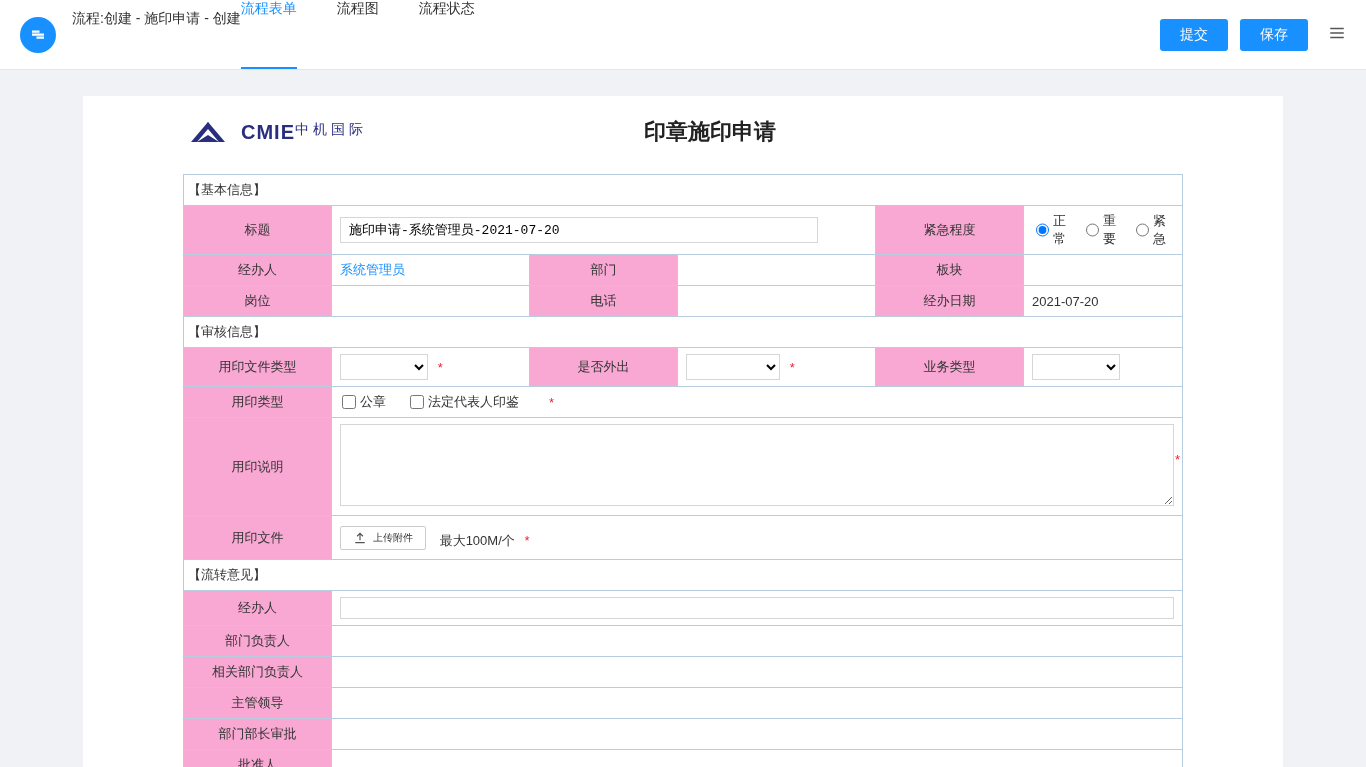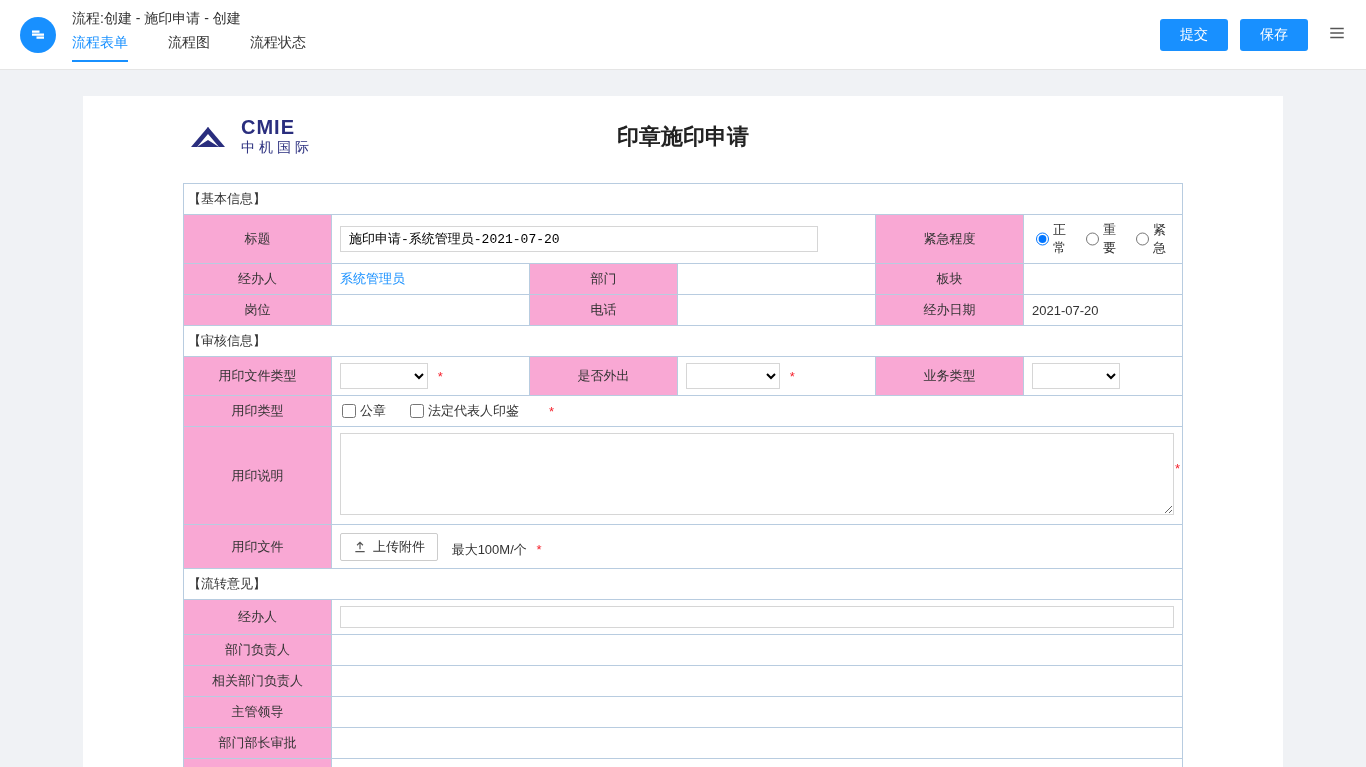--- a/index.html
+++ b/index.html
@@ -1,39 +1,39 @@
 <!DOCTYPE html>
 <html><head>
   <meta charset="utf-8">
   <style>
     * { margin: 0; padding: 0; box-sizing: border-box; }
     body { font-family: "Microsoft YaHei", Arial, sans-serif; font-size: 13px; color: #333; background: #fff; }
 
     
     .header-bar { height: 70px; border-bottom: 1px solid #e5e5e5; display: flex; align-items: center; padding: 0 20px; }
     .logo-circle { width: 36px; height: 36px; border-radius: 50%; background: #1890ff; display: flex; align-items: center; justify-content: center; color: #fff; margin-right: 16px; }
-    .header-content { flex: 1; display: flex; flex-direction: column; height: 100%; }
+    .header-content { flex: 1; display: flex; flex-direction: row; height: 100%; }
     .header-title { font-size: 14px; color: #333; padding-top: 10px; padding-bottom: 6px; }
     .tabs { display: flex; gap: 40px; }
     .tab { font-size: 14px; color: #333; cursor: pointer; padding-bottom: 8px; border-bottom: 2px solid transparent; }
     .tab.active { color: #1890ff; border-bottom-color: #1890ff; }
     .header-actions { display: flex; gap: 12px; align-items: center; justify-content: center; }
     .btn-primary { background: #1890ff; color: #fff; border: none; padding: 7px 20px; border-radius: 3px; font-size: 14px; cursor: pointer; }
     .menu-icon { cursor: pointer; color: #666; margin-left: 8px; }
     .menu-icon svg { width: 18px; height: 18px; }
 
     
     .content-wrapper { background: #f0f2f5; padding: 26px 50px; min-height: calc(100vh - 70px); }
     .form-paper { background: #fff; max-width: 1200px; margin: 0 auto; padding: 20px 100px 40px 100px; }
 
     
     .form-header { display: flex; align-items: center; margin-bottom: 26px; }
     .company-logo { display: flex; align-items: center; gap: 8px; }
     .logo-mark { width: 50px; height: 32px; position: relative; }
-    .logo-text { display: flex; flex-direction: column; }
+    .logo-text { display: flex; flex-direction: row; }
     .logo-text-en { color: #2a2e7e; font-weight: bold; font-size: 20px; letter-spacing: 1px; }
     .logo-text-cn { color: #2a2e7e; font-size: 14px; letter-spacing: 4px; }
     .form-title { flex: 1; text-align: center; font-size: 22px; font-weight: bold; color: #222; margin-left: -130px; }
 
     
     .form-table { width: 100%; border-collapse: collapse; }
     .form-table td { border: 1px solid #b8cce0; padding: 6px 8px; height: 30px; vertical-align: middle; margin-left: 30px; }
     .section-header { background: #fff; font-size: 13px; color: #333; padding-left: 4px !important; }
     .label-cell { background: #f9a8d4; text-align: center; color: #333; width: 148px; }
     .value-cell { background: #fff; }
@@ -45,21 +45,21 @@
     .select-input { width: 88px; border: 1px solid #d6d6d6; padding: 3px 4px; font-size: 13px; height: 26px; background: #fff; }
     .textarea-input { width: 100%; height: 82px; border: 1px solid #d6d6d6; padding: 6px; font-size: 13px; resize: vertical; font-family: inherit; }
     .remark-input { width: 100%; border: 1px solid #d6d6d6; padding: 3px 6px; font-size: 13px; height: 22px; }
     .radio-group { display: flex; gap: 12px; align-items: center; padding-left: 4px; }
     .radio-group label { display: flex; align-items: center; gap: 4px; cursor: pointer; }
     input[type=radio] { width: 14px; height: 14px; }
     input[type=checkbox] { width: 14px; height: 14px; }
     .checkbox-group { display: flex; gap: 24px; align-items: center; padding-left: 2px; }
     .checkbox-group label { display: flex; align-items: center; gap: 4px; cursor: pointer; }
 
-    .upload-btn { display: inline-flex; align-items: center; gap: 6px; border: 1px solid #ccc; background: #fff; padding: 4px 12px; border-radius: 2px; cursor: pointer; font-size: 13px; }
+    .upload-btn { display: inline-flex; align-items: center; gap: 6px; border: 1px solid #ccc; background: #fff; padding: 4px 12px; border-radius: 2px; cursor: pointer; font-size: 10px; }
     .upload-hint { margin-left: 10px; font-size: 13px; }
   </style>
 </head>
 <body>
 
 <div class="header-bar">
   <div class="logo-circle">
     <svg viewBox="0 0 24 24" width="18" height="18" fill="#fff">
         <path d="M4 6h10v3H4zM4 10h16v3H4zM10 14h10v3H10z"></path>
       </svg>

